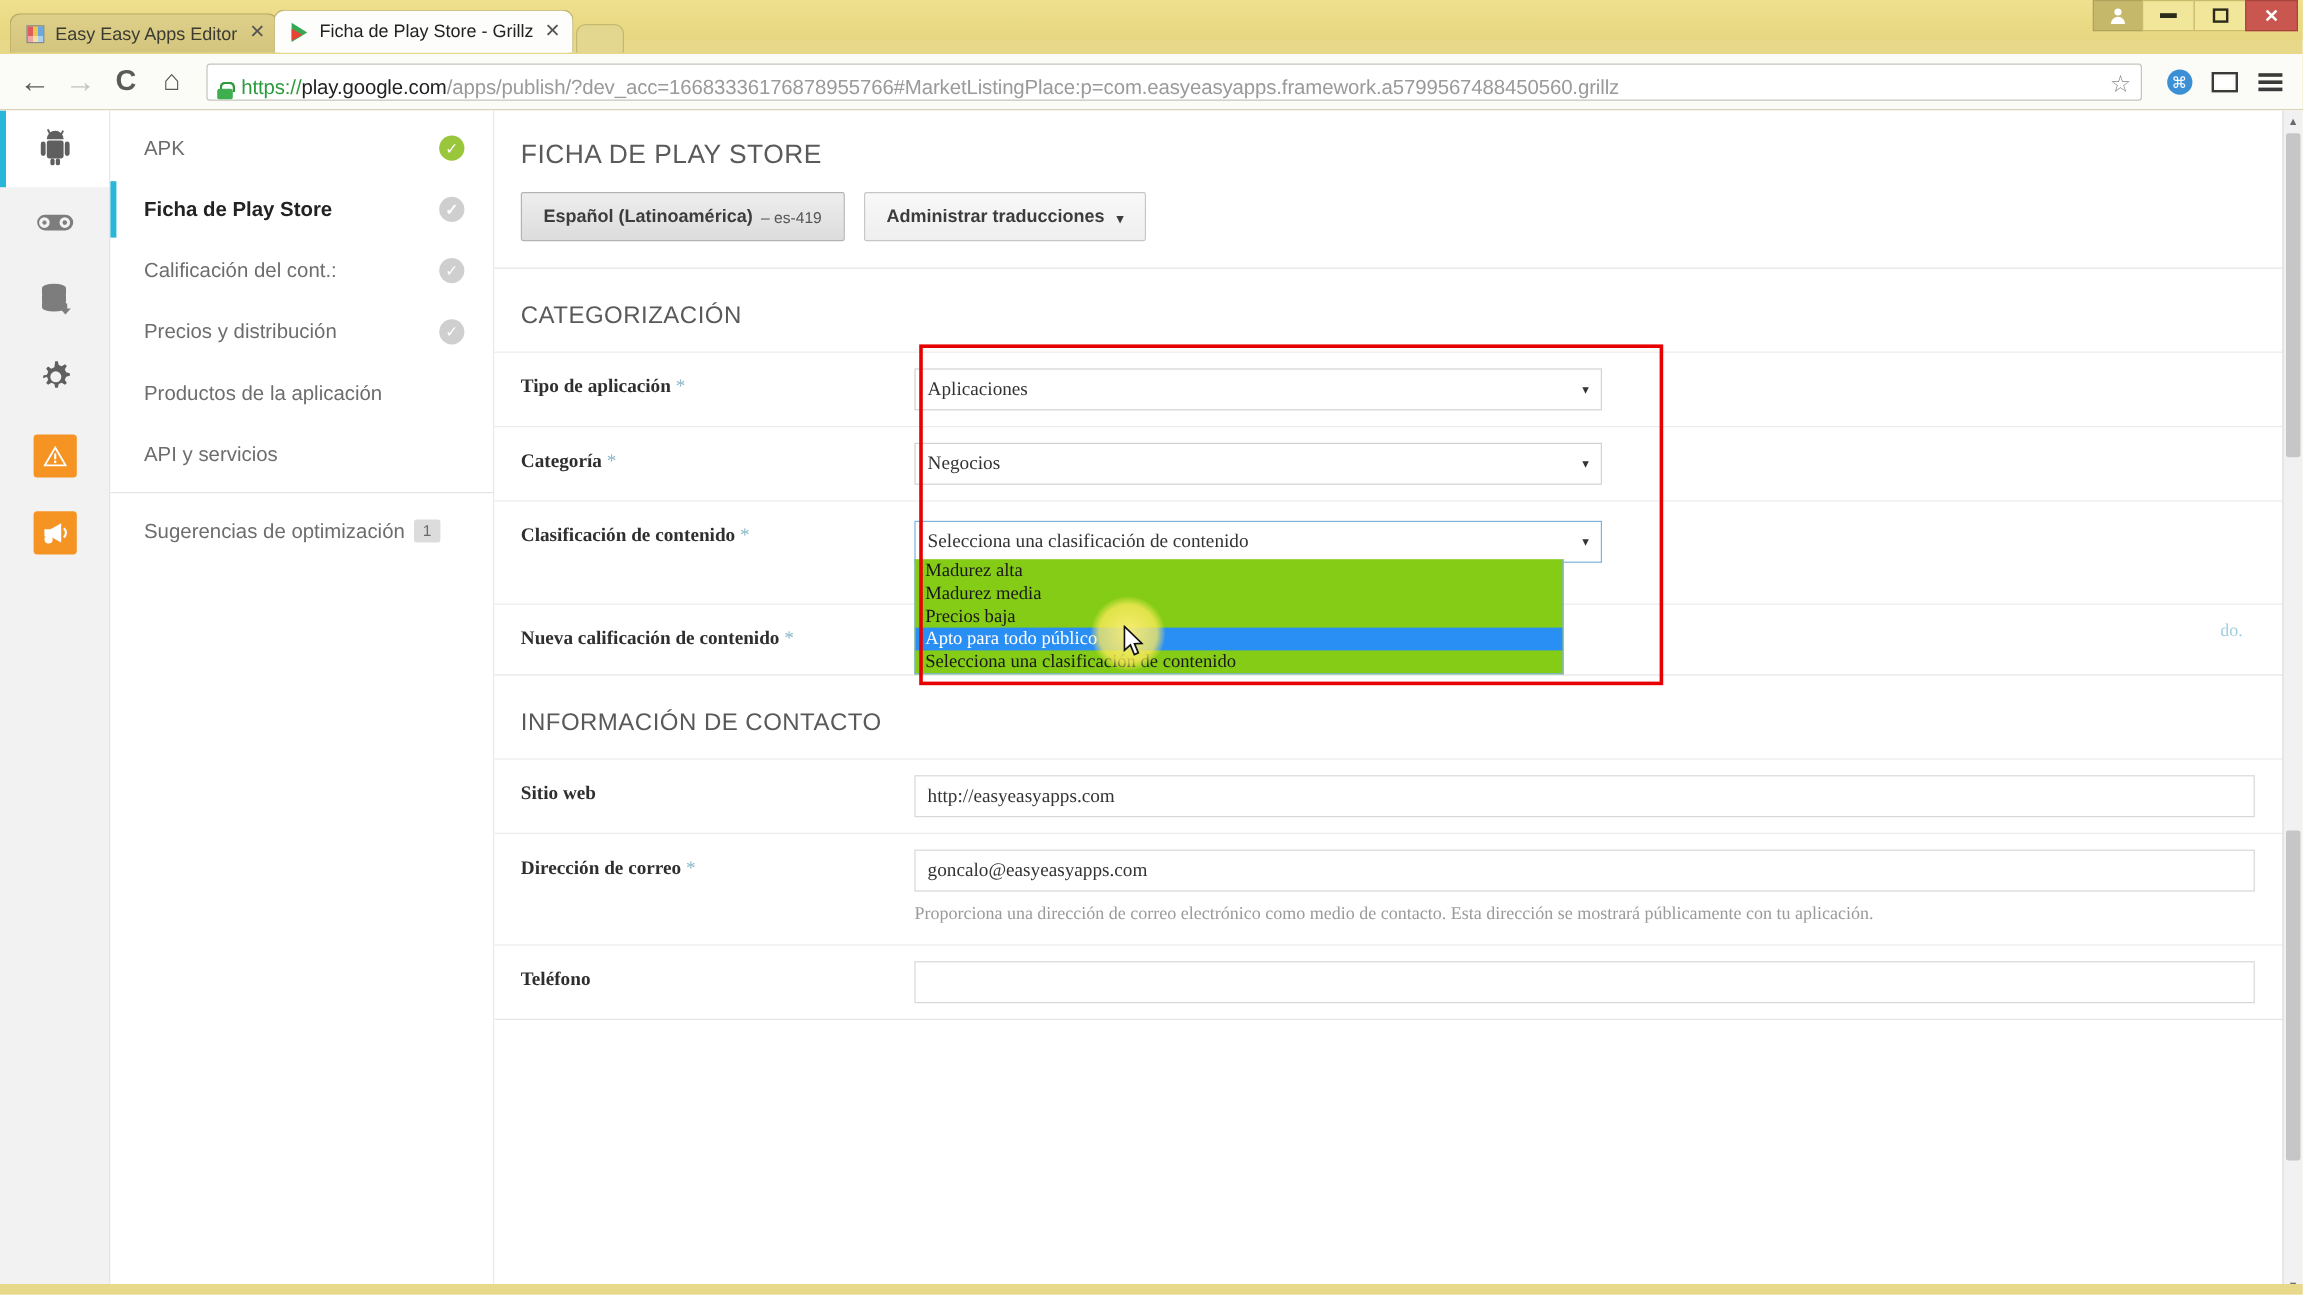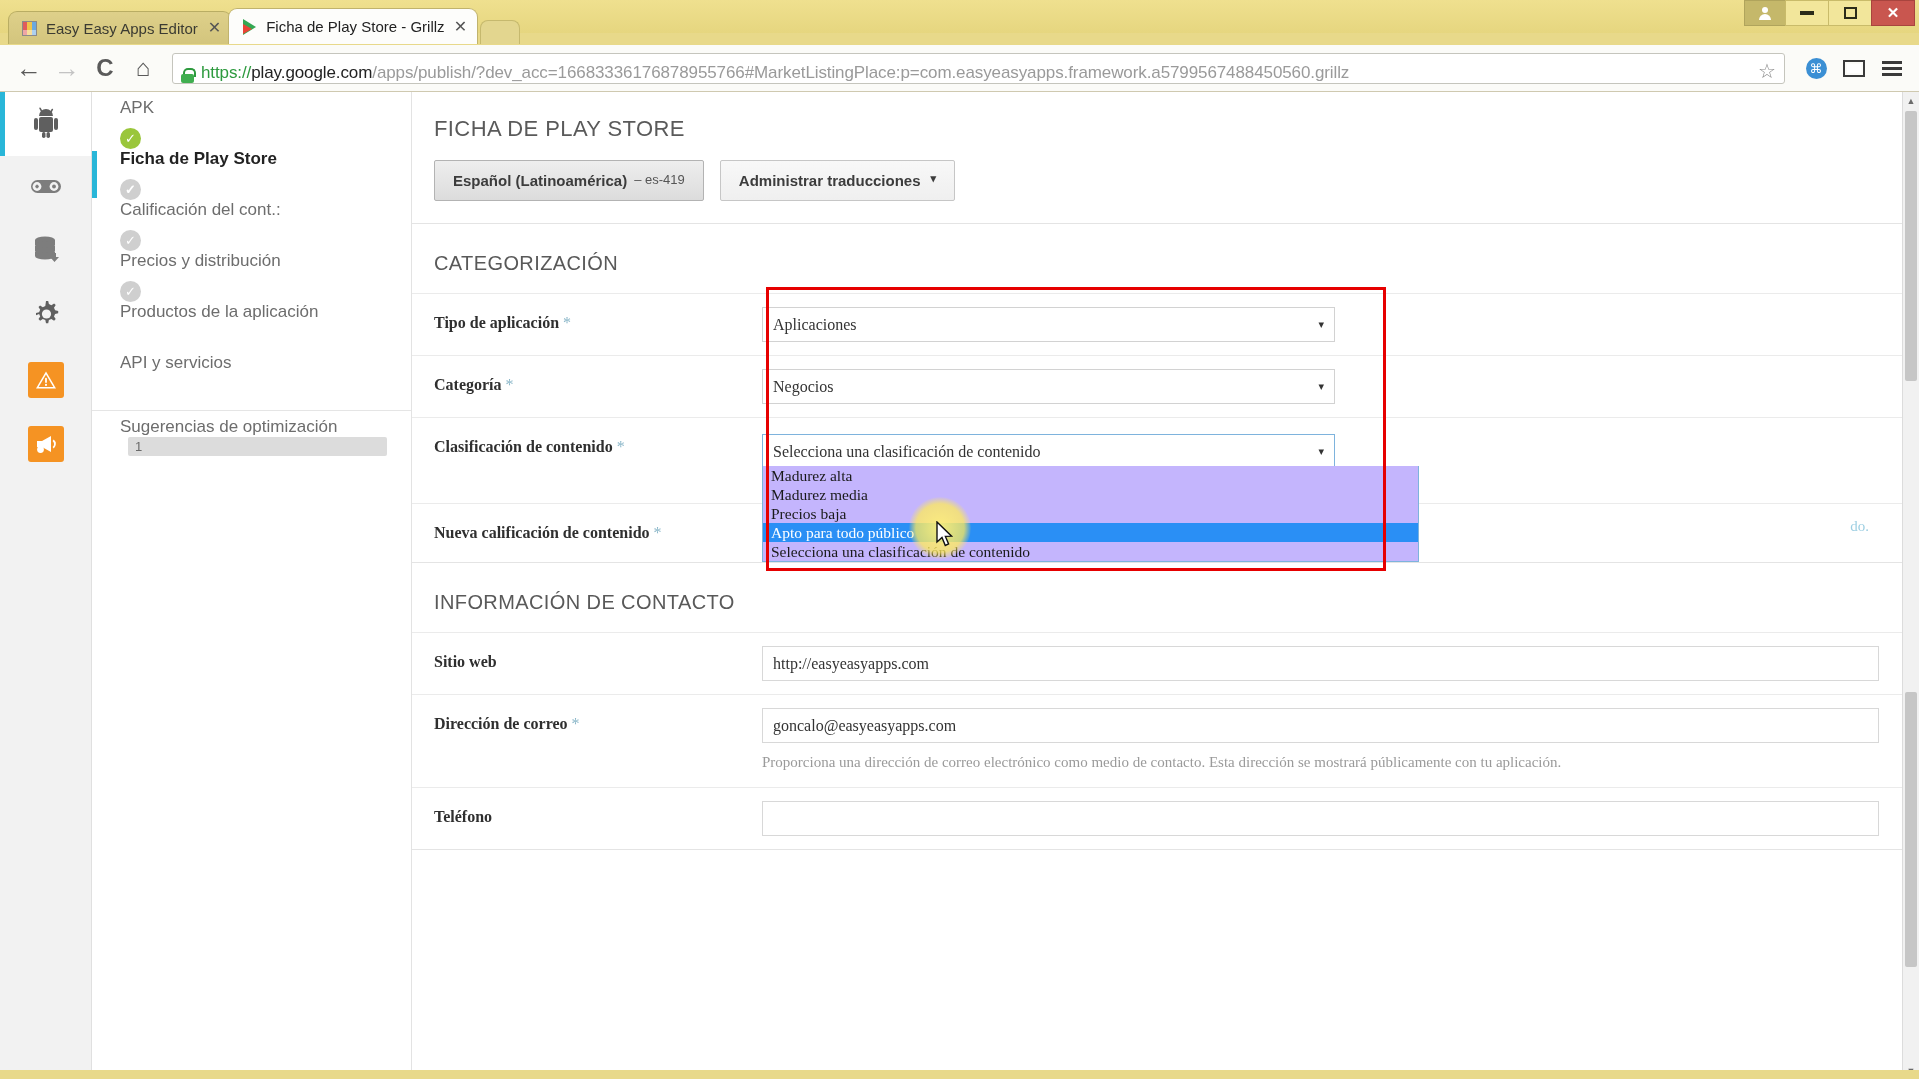--- a/index.html
+++ b/index.html
@@ -193,25 +193,24 @@
   .ic-gear { font-size: 27px; color: #6b6b6b; }
 
   
   .navlist {
     width: 320px; flex: 0 0 320px;
     border-right: 1px solid #e3e3e3;
     padding-top: 6px;
     background: #fff;
   }
   .navrow {
-    height: 51px; display: flex; 
+    height: 51px; display: flex; align-items: center;
     padding: 0 24px 0 28px;
     font-size: 17px; color: #6d6d6d;
     position: relative;
-    flex-direction: column;
   }
   .navrow.active { color: #222; font-weight: bold; }
   .navrow.active::before {
     content:""; position:absolute; left:0; top:2px; bottom:2px; width:5px; background:#29b6d8;
   }
   .navrow .lbl { flex: 1; }
   .check {
     width: 21px; height: 21px; border-radius: 50%;
     background: #cfcfcf; color: #fff;
     display:flex; align-items:center; justify-content:center;
@@ -232,21 +231,21 @@
   }
   .section-title {
     font-size: 22px; color: #5a5a5a; letter-spacing: .4px;
     padding: 24px 0 0 22px;
   }
   .langbar { padding: 18px 0 22px 22px; display:flex; gap: 16px; }
   .btn {
     border: 1px solid #c6c6c6; border-radius: 2px;
     background: linear-gradient(#f8f8f8,#efefef);
     font-size: 15px; color: #3c3c3c; font-weight: bold;
-    padding: 11px 18px; display:flex; align-items:flex-start;
+    padding: 11px 18px; display:flex; align-items:flex-end;
   }
   .btn.sel { background: linear-gradient(#eeeeee,#dcdcdc); border-color:#b3b3b3; }
   .btn .sub { font-weight: normal; font-size: 13px; color:#555; margin-left: 7px; }
   .btn .caret { margin-left: 10px; font-size: 11px; }
 
   .divider { height: 1px; background: #e4e4e4; }
   .block-title {
     font-size: 20px; color: #595959; letter-spacing: .4px;
     padding: 28px 0 18px 22px;
   }
@@ -283,24 +282,24 @@
     padding: 0 10px;
     font-size: 16px; color: #333;
   }
   .hint { font-size: 15px; color: #9a9a9a; padding-top: 9px; line-height: 1.45; max-width: 810px;}
   .tail-link { font-size: 15px; color: #9ecfe2; }
 
   
   .dropdown {
     position: absolute;
     left: 0; top: 48px;
-    width: 657px;
+    width: 541px;
     border: 1px solid #7eb3dd;
     border-top: none;
-    background: #c4b5fd;
+    background: #84cc16;
     z-index: 40;
   }
   .dd-item {
     height: 19px; display:flex; align-items:center;
     padding: 0 8px; font-size: 15.5px; color: #1a1a1a;
   }
   .dd-item.sel { background: #2a8ff5; color: #fff; }
 
   
   .redbox {

